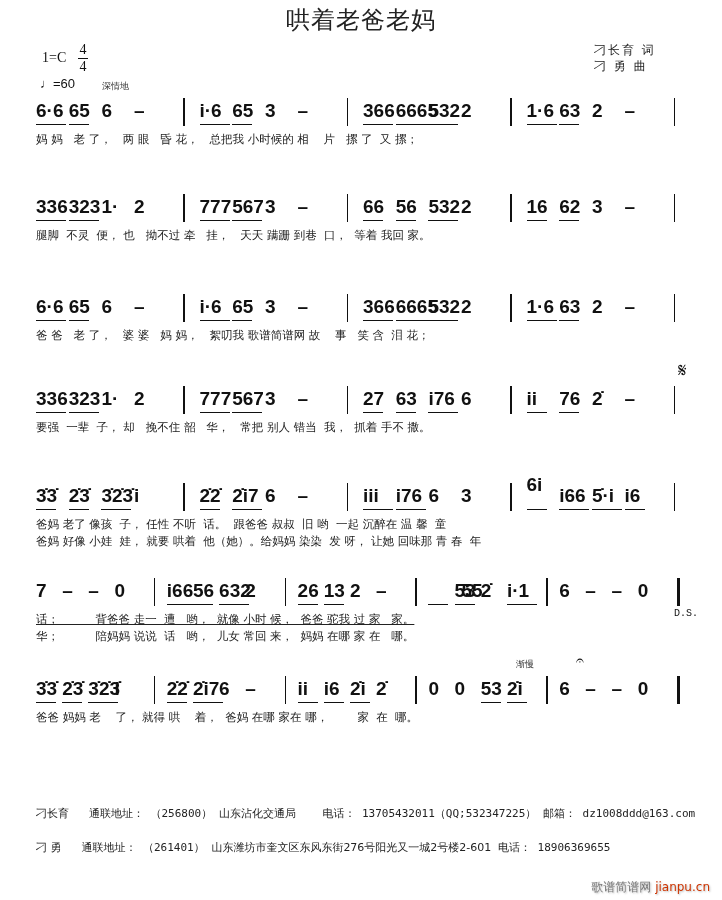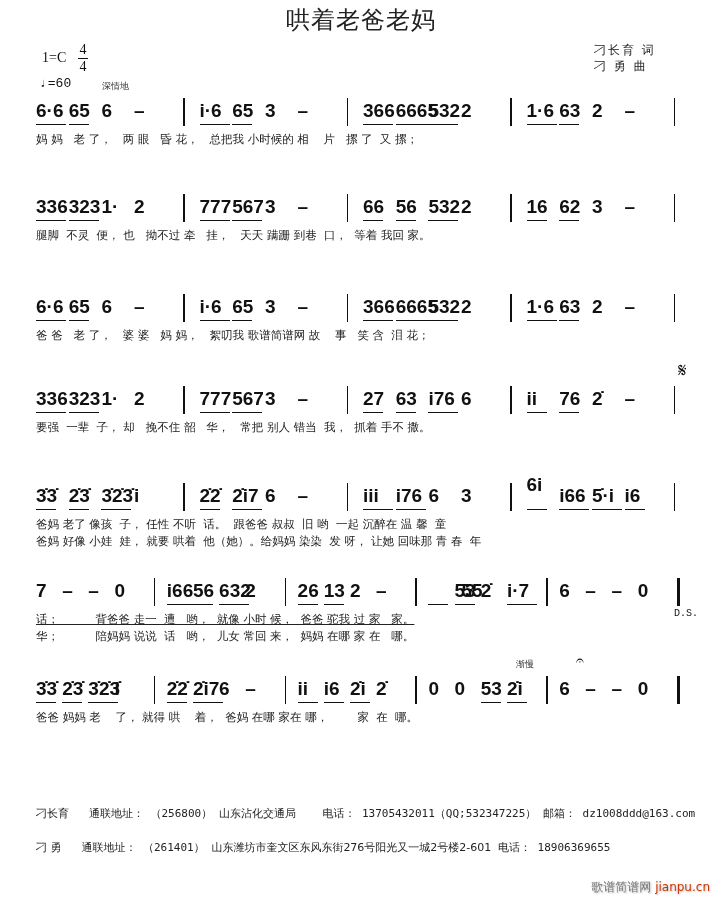--- a/index.html
+++ b/index.html
@@ -3,21 +3,21 @@
 <meta charset="utf-8">
 <style>
   html, body { margin:0; padding:0; background:#ffffff; }
   body { width:722px; height:900px; position:relative; overflow:hidden;
          font-family:"DejaVu Sans", sans-serif; color:#111; }
   .abs { position:absolute; white-space:nowrap; }
   .title { left:0; width:722px; top:4px; text-align:center; font-size:24px;
            font-family:"DejaVu Serif", serif; color:#222; letter-spacing:1px; }
   .key { left:42px; top:50px; font-size:14px; font-family:"Liberation Serif", serif; }
   .ts { left:78px; top:42px; font-size:14px; font-family:"Liberation Serif", serif; line-height:16px; text-align:center; }
-  .tempo { left:40px; top:76px; font-size:13px; font-family:Liberation Mono, monospace; }
+  .tempo { left:40px; top:76px; font-size:13px; font-family:Liberation Sans, sans-serif; }
   .expr { left:102px; top:80px; font-size:9px; color:#333; }
   .credit { font-size:12px; color:#222; letter-spacing:2px; }
   .note { font-family:"Liberation Sans", sans-serif; font-weight:bold; font-size:19px; color:#111; }
   .lyr { font-size:11.5px; color:#222; }
   .bar { position:absolute; width:1.5px; background:#111; }
   .ul { position:absolute; height:1px; background:#111; }
   .footer { font-size:11px; color:#222; font-family:"DejaVu Sans Mono", monospace; }
   .footer .zh { font-family:"DejaVu Sans", sans-serif; }
   .watermark { right:12px; bottom:4px; font-size:12px; color:#777; text-shadow:1px 1px 2px #bbb; }
   .watermark span { color:#cc3300; }
@@ -224,21 +224,21 @@
       <div class="abs note" style="left: 323.76px; top: 580px;">13</div>
       <div class="ul" style="left: 323.76px; top: 604px; width: 20px;"></div>
       <div class="abs note" style="left: 349.92px; top: 580px;">2</div>
       <div class="abs note" style="left: 376.08px; top: 580px;">–</div>
       <div class="bar" style="left: 415.32px; top: 578px; height: 28px;"></div>
       <div class="abs note" style="left: 428.4px; top: 580px; margin-left: 33px;">55</div>
       <div class="ul" style="left: 428.4px; top: 604px; width: 20px;"></div>
       <div class="abs note" style="left: 454.56px; top: 580px;">53</div>
       <div class="ul" style="left: 454.56px; top: 604px; width: 20px;"></div>
       <div class="abs note" style="left: 480.72px; top: 580px;">2̇</div>
-      <div class="abs note" style="left: 506.88px; top: 580px;">i·7</div>
+      <div class="abs note" style="left: 506.88px; top: 580px;">i·1</div>
       <div class="ul" style="left: 506.88px; top: 604px; width: 30px;"></div>
       <div class="bar" style="left: 546.12px; top: 578px; height: 28px;"></div>
       <div class="abs note" style="left: 559.2px; top: 580px;">6</div>
       <div class="abs note" style="left: 585.36px; top: 580px;">–</div>
       <div class="abs note" style="left: 611.52px; top: 580px;">–</div>
       <div class="abs note" style="left: 637.68px; top: 580px;">0</div>
       <div class="bar" style="left: 676.92px; top: 578px; height: 28px; width: 3px;"></div>
       <div class="abs lyr" style="left: 36px; top: 612px; white-space: pre; text-decoration: underline;">话；          背爸爸 走一  遭   哟，  就像 小时 候，  爸爸 驼我 过 家   家。</div>
       <div class="abs lyr" style="left: 36px; top: 629px; white-space: pre;">华；          陪妈妈 说说  话   哟，  儿女 常回 来，  妈妈 在哪 家 在   哪。</div>
       <div class="abs ds" style="left: 674px; top: 608px;">D.S.</div>

